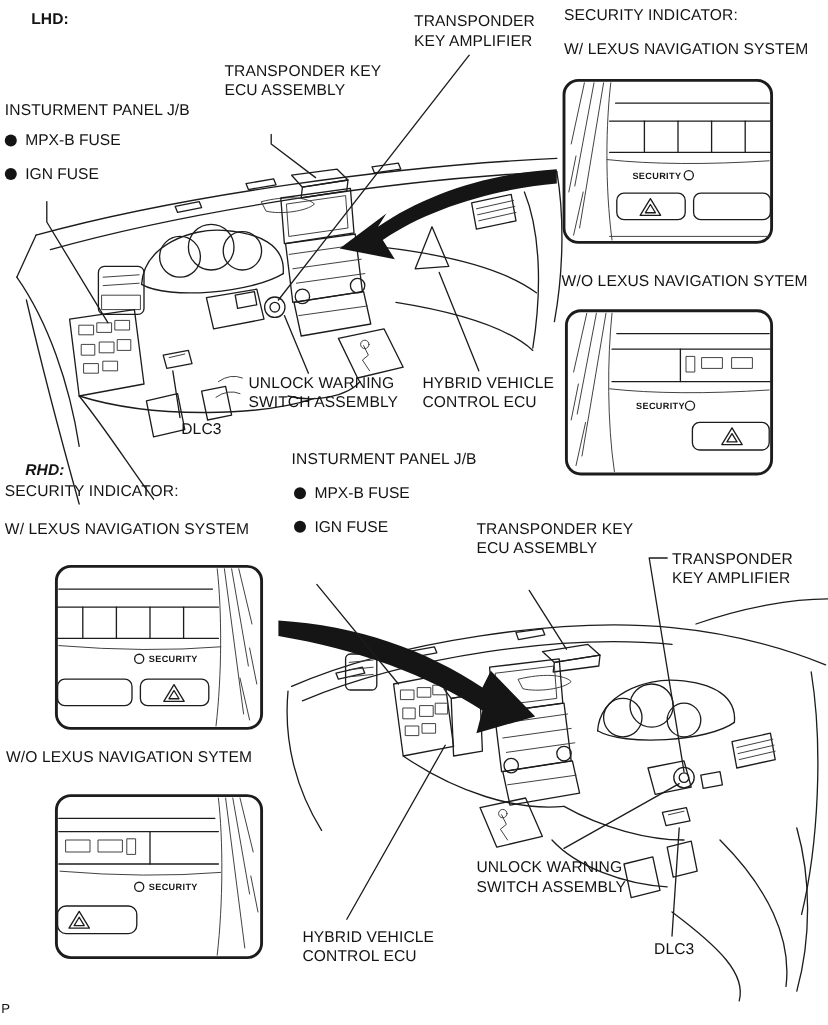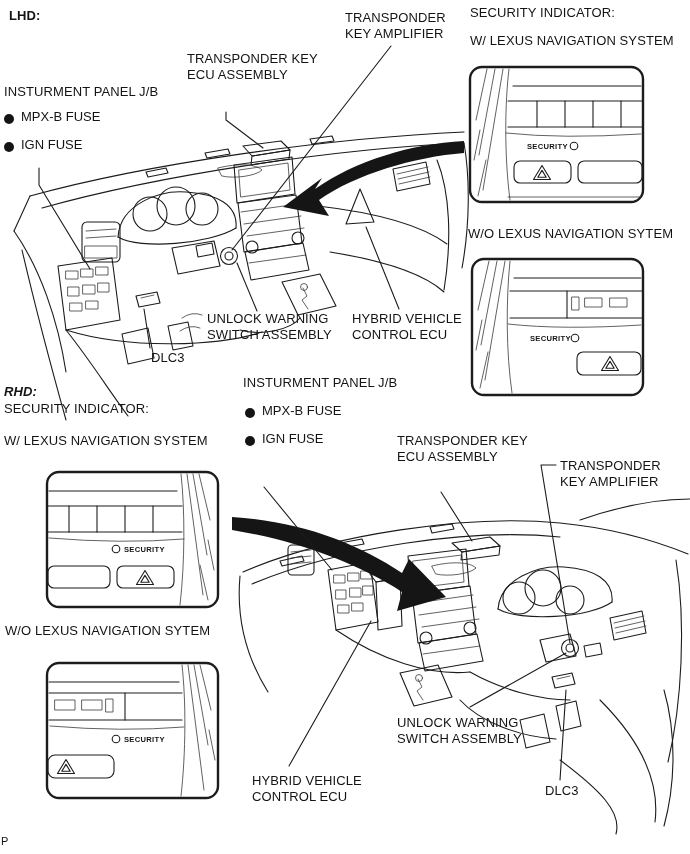--- a/index.html
+++ b/index.html
@@ -17,22 +17,22 @@
   svg.canvas .fill{fill:#151515;stroke:none;}
   svg.canvas .thin{stroke-width:0.8;stroke:#3a3a3a;}
   svg.canvas text{
     font-family:"Liberation Sans",sans-serif;font-size:7.6px;font-weight:bold;
     letter-spacing:.3px;fill:#141414;stroke:none;
   }
   .label{
     position:absolute;z-index:2;font-size:13px;line-height:15.6px;
     white-space:pre-line;letter-spacing:.1px;
   }
-  .bold{font-weight:bold;}
-  .fuse-row{position:absolute;z-index:2;display:flex;align-items:flex-end;gap:7px;font-size:13px;}
+  .bold{font-weight:bold;margin-left:17px;}
+  .fuse-row{position:absolute;z-index:2;display:flex;align-items:center;gap:7px;font-size:13px;}
   .bullet{width:10px;height:10px;border-radius:50%;background:#141414;flex:0 0 auto;}
   .corner{position:absolute;z-index:2;font-size:11px;left:1px;top:835px;}
 </style>
 </head>
 <body>
 
 <div class="page">
 
   <svg class="canvas" width="690" height="854" viewBox="0 0 690 854">
     <defs>

